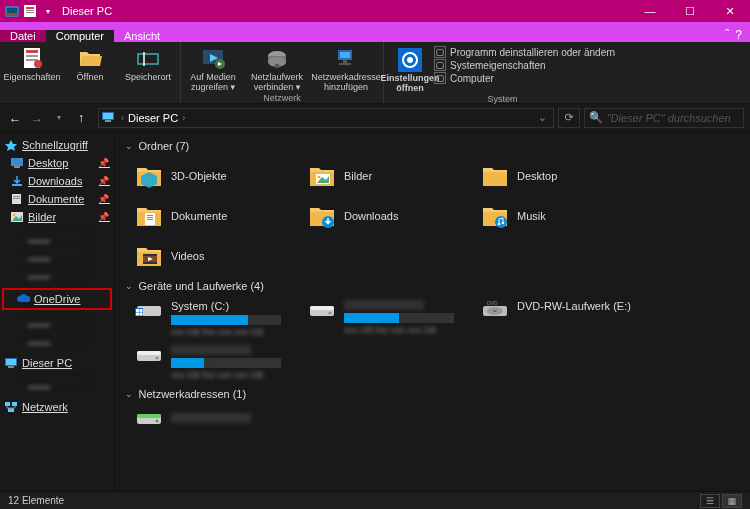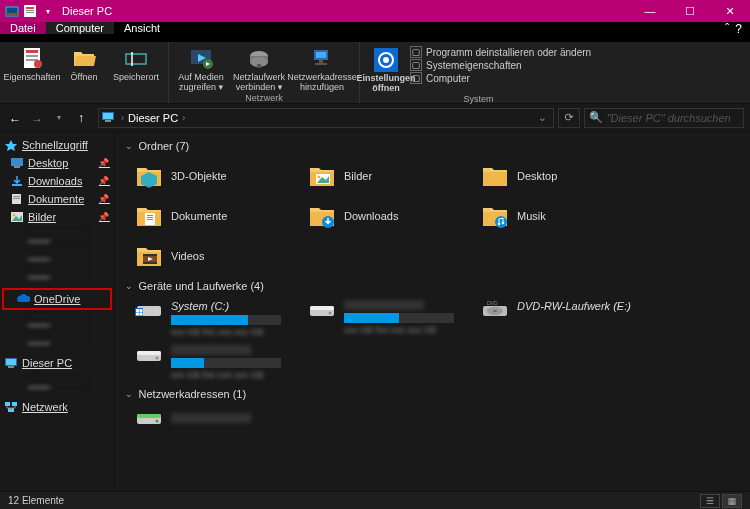--- a/index.html
+++ b/index.html
@@ -5,29 +5,29 @@
   * { margin: 0; padding: 0; box-sizing: border-box; font-family: "Segoe UI", sans-serif; }
   body { background: #1a1a1a; color: #fff; font-size: 11px; overflow: hidden; width: 750px; height: 509px; }
 
   .title-bar { background: #b80074; height: 22px; display: flex; align-items: center; padding-left: 4px; }
   .title-bar .qat { display: flex; gap: 2px; align-items: center; }
   .title-bar .qat-item { width: 16px; height: 16px; display: flex; align-items: center; justify-content: center; }
   .title-bar .title { margin-left: 6px; flex: 1; font-size: 11px; color: #fff; }
   .title-bar .win-controls { display: flex; }
   .title-bar .win-btn { width: 40px; height: 22px; display: flex; align-items: center; justify-content: center; font-size: 11px; color: #fff; }
 
-  .menu-bar { background: #000000; height: 20px; display: flex; align-items: flex-start; position: relative; }
+  .menu-bar { background: #d946ef; height: 20px; display: flex; align-items: flex-end; position: relative; }
   .menu-bar .tab { padding: 0 10px; display: flex; align-items: center; font-size: 11px; color: #fff; }
   .menu-bar .tab.file { background: #a00064; }
   .menu-bar .tab.active { background: #202020; }
   .menu-bar .right-icons { margin-left: auto; display: flex; align-items: center; gap: 6px; padding-right: 8px; color: #fff; font-size: 12px; }
 
   .ribbon { background: #202020; height: 62px; display: flex; border-bottom: 1px solid #111; }
   .ribbon-group { border-right: 1px solid #333; padding: 2px 6px 0 6px; display: flex; flex-direction: column; justify-content: space-between; }
-  .ribbon-group .buttons { display: flex; gap: 6px; align-items: center; }
+  .ribbon-group .buttons { display: flex; gap: 12px; align-items: center; }
   .ribbon-btn { display: flex; flex-direction: column; align-items: center; width: 52px; font-size: 9px; color: #ccc; text-align: center; line-height: 1.1; }
   .ribbon-btn .icon { width: 28px; height: 28px; display: flex; align-items: center; justify-content: center; margin-bottom: 1px; }
   .ribbon-group-label { font-size: 9px; color: #aaa; text-align: center; padding-bottom: 2px; }
   .ribbon-system { display: flex; }
   .ribbon-system .sys-icon { width: 40px; display: flex; flex-direction: column; align-items: center; font-size: 9px; color: #ccc; text-align: center; line-height: 1.1; padding-top: 2px; font-weight: bold; }
   .ribbon-system .sys-links { display: flex; flex-direction: column; gap: 1px; padding-top: 2px; padding-left: 4px; }
   .ribbon-system .sys-link { display: flex; align-items: center; gap: 4px; font-size: 10px; color: #ccc; }
   .ribbon-system .sys-link .chk { width: 12px; height: 12px; border: 1px solid #666; display: flex; align-items: center; justify-content: center; font-size: 9px; }
 
   .nav-bar { background: #191919; height: 28px; display: flex; align-items: center; padding: 0 6px; gap: 4px; border-bottom: 1px solid #111; }
@@ -55,21 +55,21 @@
   .content { flex: 1; background: #191919; overflow: hidden; padding: 4px 0 0 0; position: relative; }
   .section-header { display: flex; align-items: center; gap: 6px; padding: 4px 10px; font-size: 11px; color: #ddd; }
   .section-header .chev { color: #aaa; font-size: 9px; }
   .folder-grid { display: flex; flex-wrap: wrap; padding-left: 20px; text-align: right; }
   .folder-item { width: 173px; height: 40px; display: flex; align-items: center; gap: 8px; font-size: 11px; color: #ddd; }
   .folder-icon { width: 28px; height: 24px; }
   .drive-grid { display: flex; flex-wrap: wrap; padding-left: 20px; }
   .drive-item { width: 173px; display: flex; gap: 8px; align-items: flex-start; padding: 4px 0; }
   .drive-icon { width: 28px; height: 20px; }
   .drive-info { flex: 1; }
-  .drive-name { font-size: 11px; color: #ddd; margin-bottom: 3px; font-style: italic; }
+  .drive-name { font-size: 11px; color: #ddd; margin-bottom: 3px; }
   .drive-bar { width: 110px; height: 10px; background: #333; position: relative; }
   .drive-bar .fill { height: 100%; background: #0099e5; }
   .drive-sub { font-size: 9px; color: #888; margin-top: 2px; filter: blur(2px); }
   .net-item { width: 173px; display: flex; gap: 8px; align-items: center; padding: 4px 0 4px 20px; }
   .net-icon { width: 28px; height: 20px; }
   .net-label { filter: blur(2px); background:#333; width:80px; height:10px; }
 
   .status-bar { background: #1e1e1e; height: 18px; display: flex; align-items: center; padding: 0 8px; font-size: 10px; color: #ccc; border-top: 1px solid #111; }
   .status-bar .right-icons { margin-left: auto; display: flex; gap: 2px; }
   .status-bar .view-btn { width: 20px; height: 14px; border: 1px solid #444; display:flex; align-items:center; justify-content:center; font-size:9px; color:#aaa; }

